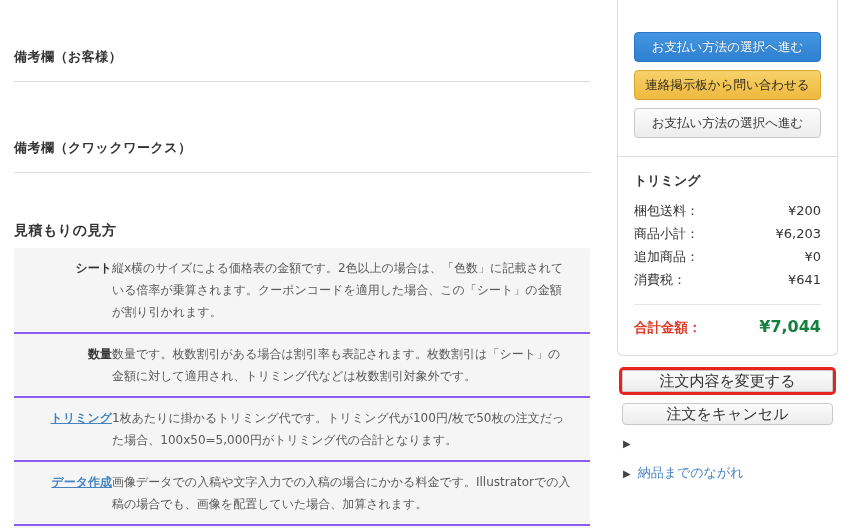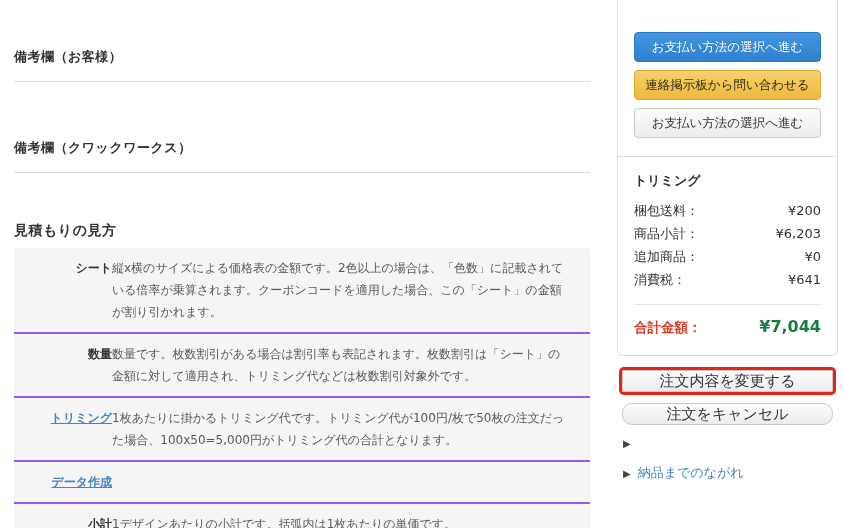--- a/index.html
+++ b/index.html
@@ -43,21 +43,21 @@
   .est-divider { border-top:1px solid #e5e5e5; margin:13px 0 12px; }
   .total-row { display:flex; justify-content:space-between; align-items:baseline; }
   .total-label { font-size:13.5px; font-weight:bold; }
   .total-value { font-size:16px; font-weight:bold; }
 
   .bottom-actions { margin-top:14px; padding:0 5px; }
   .sb-btn { display:block; width:100%; height:22px; border-radius:4px; font-size:15px;
     color:#333; background:linear-gradient(#fcfcfc,#ececec); border:1px solid #c9c9c9;
     cursor:pointer; font-family:"DejaVu Sans","Liberation Sans",sans-serif; }
   .highlighted { position:relative; box-shadow:0 0 0 3px var(--hl,#e8231d); border-radius:2px; }
-  .cancel-btn { margin-top:11px;border-radius:10px; }
+  .cancel-btn { margin-top:11px; }
 
   .side-links { margin-top:13px; padding-left:1px; }
   .side-link { display:flex; align-items:center; margin-bottom:15px; cursor:pointer; }
   .tri { font-size:10px; color:#444; margin-right:7px; }
   .side-link a { font-size:13px; color:#4583c4; text-decoration:none; }
 </style>
 </head>
 <body>
 
 <div class="left-col">
@@ -81,20 +81,21 @@
     <div class="g-row">
       <div class="g-term">
         <a href="#" style="color: rgb(69, 131, 196);">トリミング</a>
       </div>
       <div class="g-desc">1枚あたりに掛かるトリミング代です。トリミング代が100円/枚で50枚の注文だった場合、100x50=5,000円がトリミング代の合計となります。</div>
     </div>
     <div class="g-row">
       <div class="g-term">
         <a href="#" style="color: rgb(69, 131, 196);">データ作成</a>
       </div>
+      <div class="g-desc">画像データでの入稿や文字入力での入稿の場合にかかる料金です。Illustratorでの入稿の場合でも、画像を配置していた場合、加算されます。</div>
     </div>
     <div class="g-row">
       <div class="g-term">小計</div>
       <div class="g-desc">1デザインあたりの小計です。括弧内は1枚あたりの単価です。</div>
     </div>
   </div>
 </div>
 
 <div class="sidebar">
   <div class="panel">

